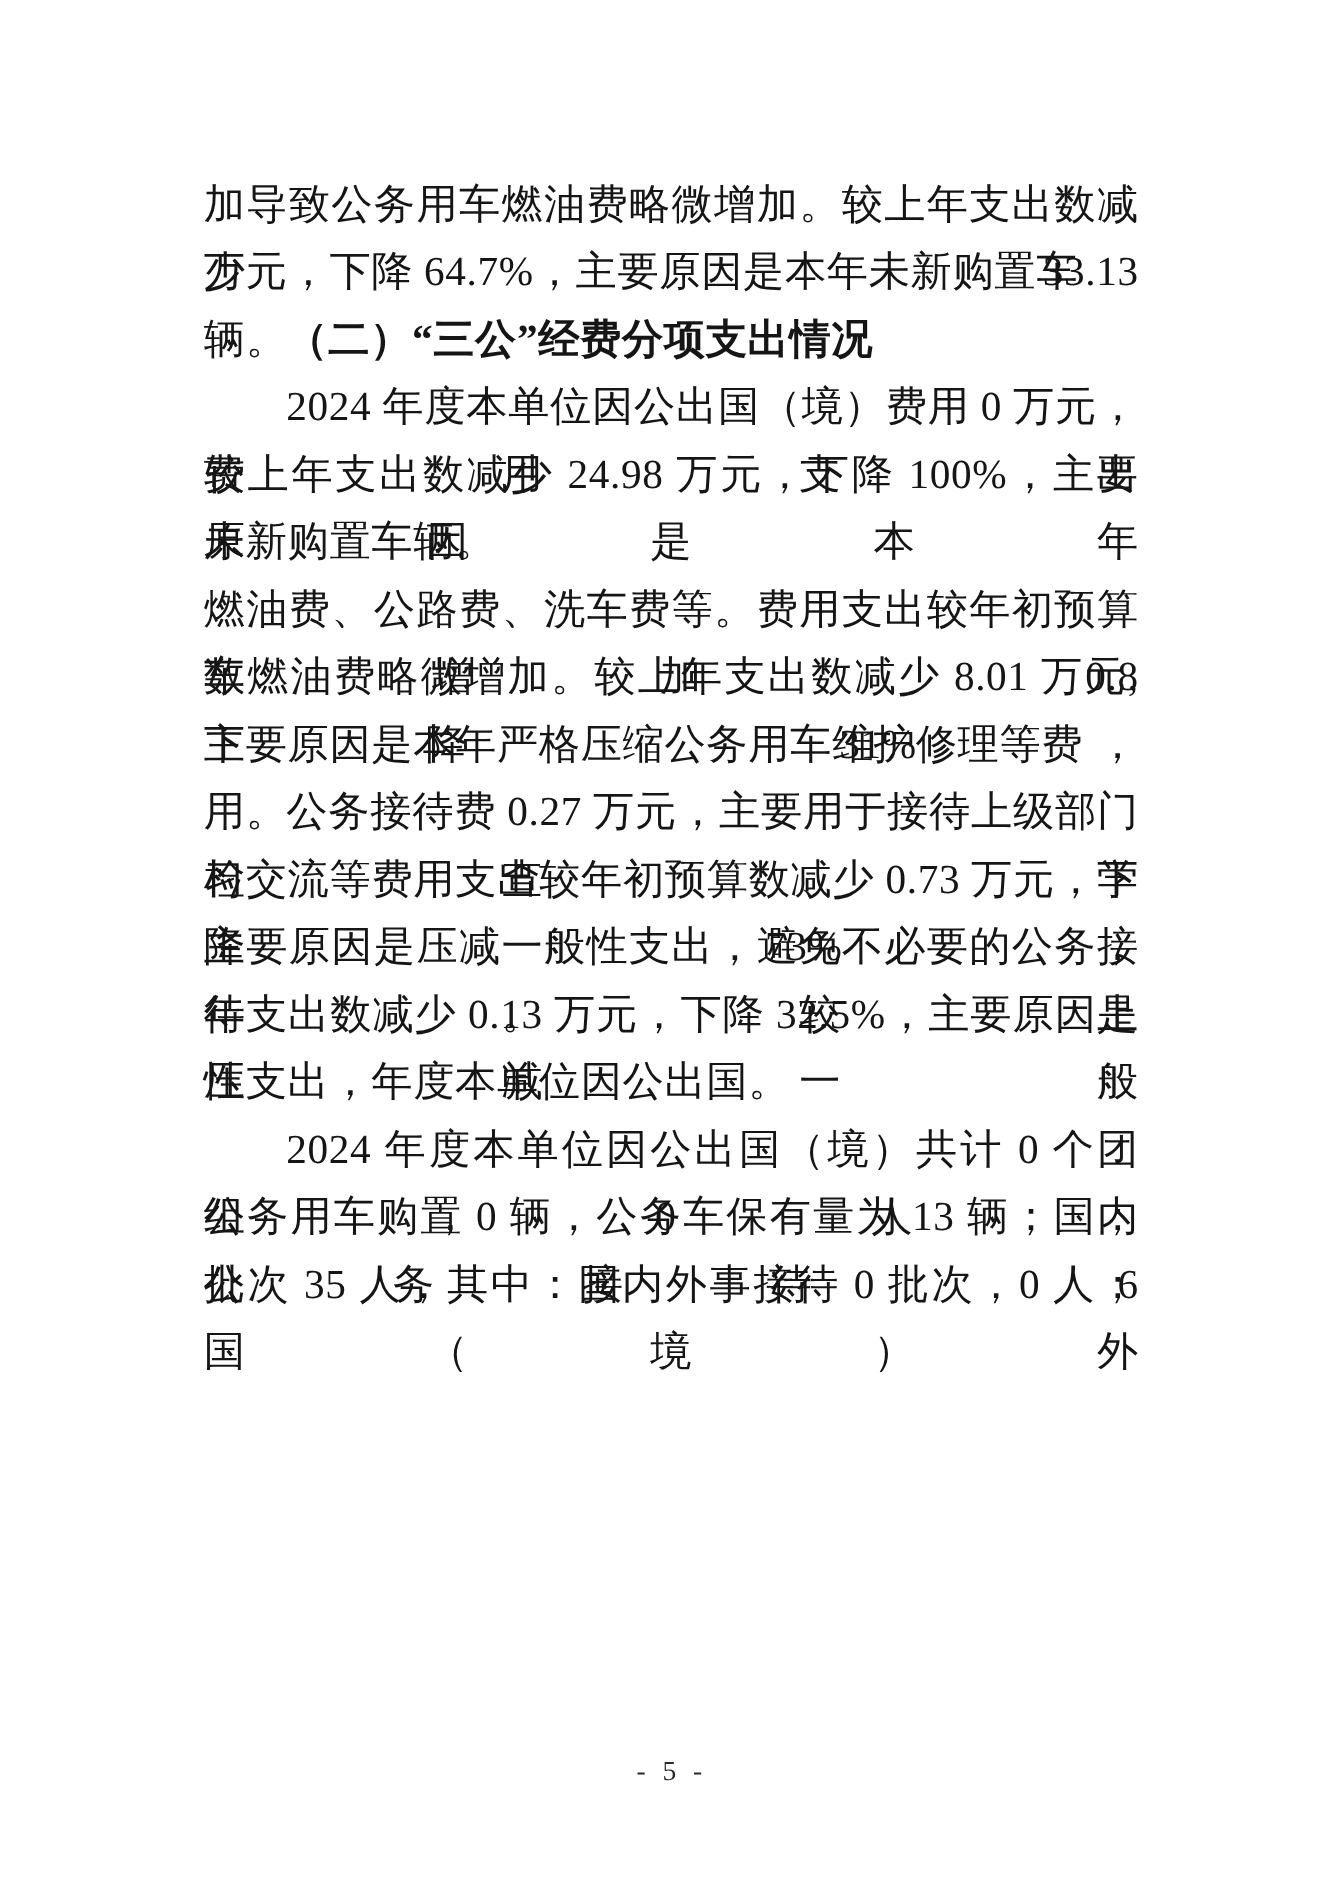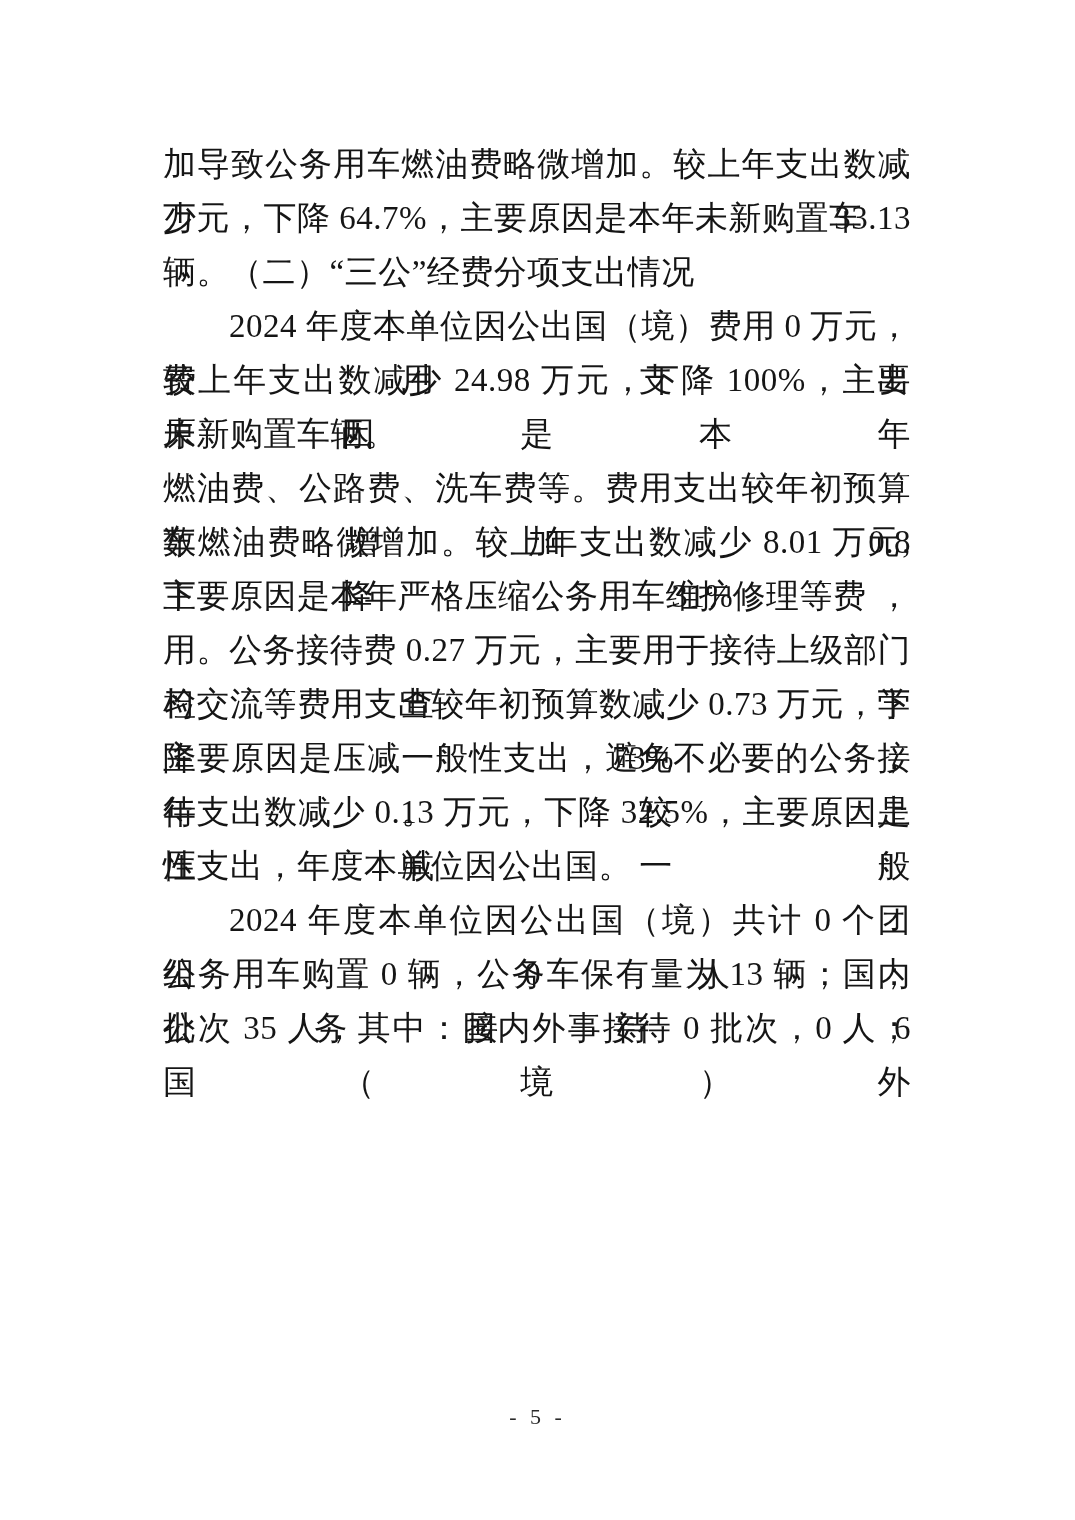--- a/index.html
+++ b/index.html
@@ -31,21 +31,21 @@
   }
   .just {
     text-align: justify;
     text-align-last: justify;
     text-justify: inter-character;
   }
   .indent {
     text-indent: 66px;
   }
   .heading {
-    font-weight: normal;
+    font-weight: bold;
     letter-spacing: 0.5px;
   }
   .footer {
     position: absolute;
     left: 0;
     top: 1402px;
     width: 1075px;
     text-align: center;
     font-size: 22px;
     line-height: 30px;

